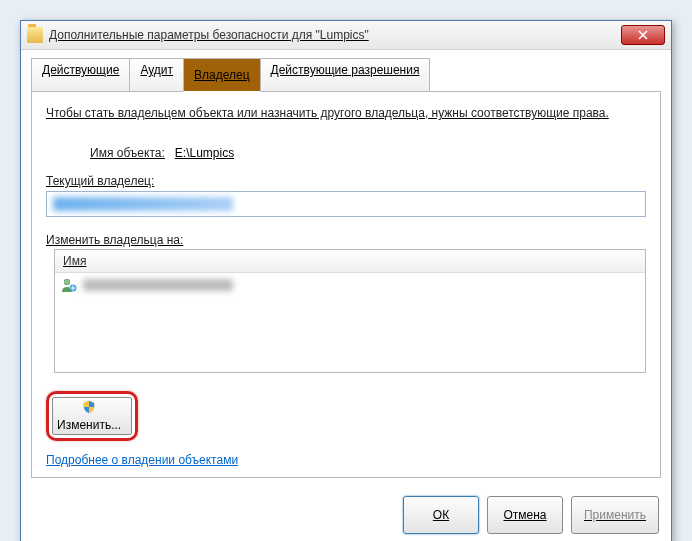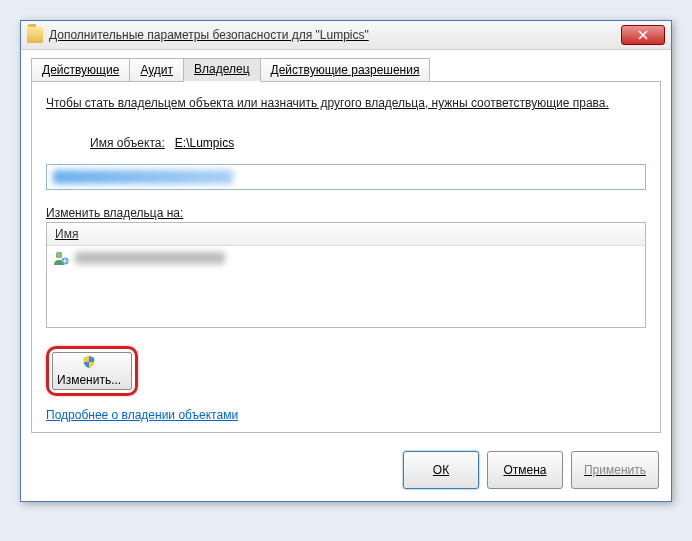--- a/index.html
+++ b/index.html
@@ -7,28 +7,28 @@
     .window { width: 652px; background: #fff; border: 1px solid #4a7bb5; box-shadow: 2px 2px 8px rgba(0,0,0,0.3); text-decoration: underline; }
     .titlebar { background: linear-gradient(to bottom, #f8f8f8, #e8e8e8); border-bottom: 1px solid #d0d0d0; padding: 4px 6px; display: flex; align-items: center; gap: 6px; }
     .titlebar-icon { width: 16px; height: 16px; background: linear-gradient(to bottom, #fde89a 0%, #e8b84a 100%); border-radius: 1px; position: relative; }
     .titlebar-icon::before { content: ''; position: absolute; top: -3px; left: 1px; width: 8px; height: 3px; background: #e8b84a; border-radius: 1px 1px 0 0; }
     .titlebar-text { flex: 1; color: #333; }
     .close-btn { width: 44px; height: 20px; background: linear-gradient(to bottom, #e99592, #c9302c); border: 1px solid #8b0000; border-radius: 3px; display: flex; align-items: center; justify-content: center; cursor: pointer; }
     .close-btn svg { width: 10px; height: 10px; }
     .content { padding: 8px 10px; }
     .tabs { display: flex; border-bottom: 1px solid #b9b9b9; position: relative; }
     .tab { padding: 4px 10px; border: 1px solid #b9b9b9; border-bottom: none; background: linear-gradient(to bottom, #fdfdfd, #f0f0f0); cursor: pointer; margin-right: -1px; position: relative; }
-    .tab.active { background: #e5e5e5; z-index: 2; border-bottom: 1px solid #fff; margin-bottom: -1px; padding: 3px 10px; }
+    .tab.active { background: #a16207; z-index: 2; border-bottom: 1px solid #fff; margin-bottom: -1px; padding: 9px 10px; }
     .tab-panel { border: 1px solid #b9b9b9; border-top: none; padding: 14px 14px 10px; }
     .intro { margin-bottom: 26px; color: #222; }
     .field-row { display: flex; gap: 10px; margin-bottom: 14px; margin-left: 44px; }
     .field-label { color: #222; }
     .owner-box { border: 1px solid #9db6d4; background: #fff; padding: 5px 6px; margin-top: 3px; margin-bottom: 16px; }
     .blurred { filter: blur(3px); background: linear-gradient(to right, #6bb0ee, #a9cff5); color: transparent; display: inline-block; width: 180px; height: 14px; border-radius: 2px; }
-    .list-box { border: 1px solid #b9b9b9; background: #fff; margin-top: 2px; height: 106px; }
+    .list-box { border: 1px solid #b9b9b9; background: #fff; margin-top: 2px; height: 124px; margin-left: 8px; }
     .list-header { border-bottom: 1px solid #ddd; padding: 4px 8px; background: linear-gradient(to bottom, #fdfdfd, #f0f0f0); color: #333; }
     .list-row { display: flex; align-items: center; gap: 6px; padding: 4px 6px; }
     .user-icon { width: 16px; height: 16px; position: relative; }
     .user-icon svg { width: 16px; height: 16px; }
     .blurred-gray { filter: blur(3px); background: #bbb; color: transparent; display: inline-block; width: 150px; height: 12px; border-radius: 2px; }
     .change-row { margin-top: 18px; }
     .highlight-frame { border: 3px solid #d62020; border-radius: 10px; padding: 3px; display: inline-block; box-shadow: 0 0 3px rgba(214,32,32,0.35); }
     .change-btn { display: inline-flex; align-items: center; gap: 4px; padding: 2px 10px 2px 4px; border: 1px solid #8a8a8a; background: linear-gradient(to bottom, #fdfdfd, #e4e4e4); border-radius: 2px; cursor: pointer; flex-direction: column; }
     .shield-icon { width: 14px; height: 14px; }
     .link { color: #0066cc; text-decoration: underline; cursor: pointer; display: inline-block; margin-top: 12px; }
@@ -60,20 +60,21 @@
     </div>
 
     <div class="tab-panel">
       <div class="intro">Чтобы стать владельцем объекта или назначить другого владельца, нужны соответствующие права.</div>
 
       <div class="field-row">
         <span class="field-label">Имя объекта:</span>
         <span>E:\Lumpics</span>
       </div>
 
+      <div class="field-label">Текущий владелец:</div>
       <div class="owner-box">
         <span class="blurred">████████████████</span>
       </div>
 
       <div class="field-label">Изменить владельца на:</div>
       <div class="list-box">
         <div class="list-header">Имя</div>
         <div class="list-row">
           <span class="user-icon">
             <svg viewBox="0 0 16 16">

